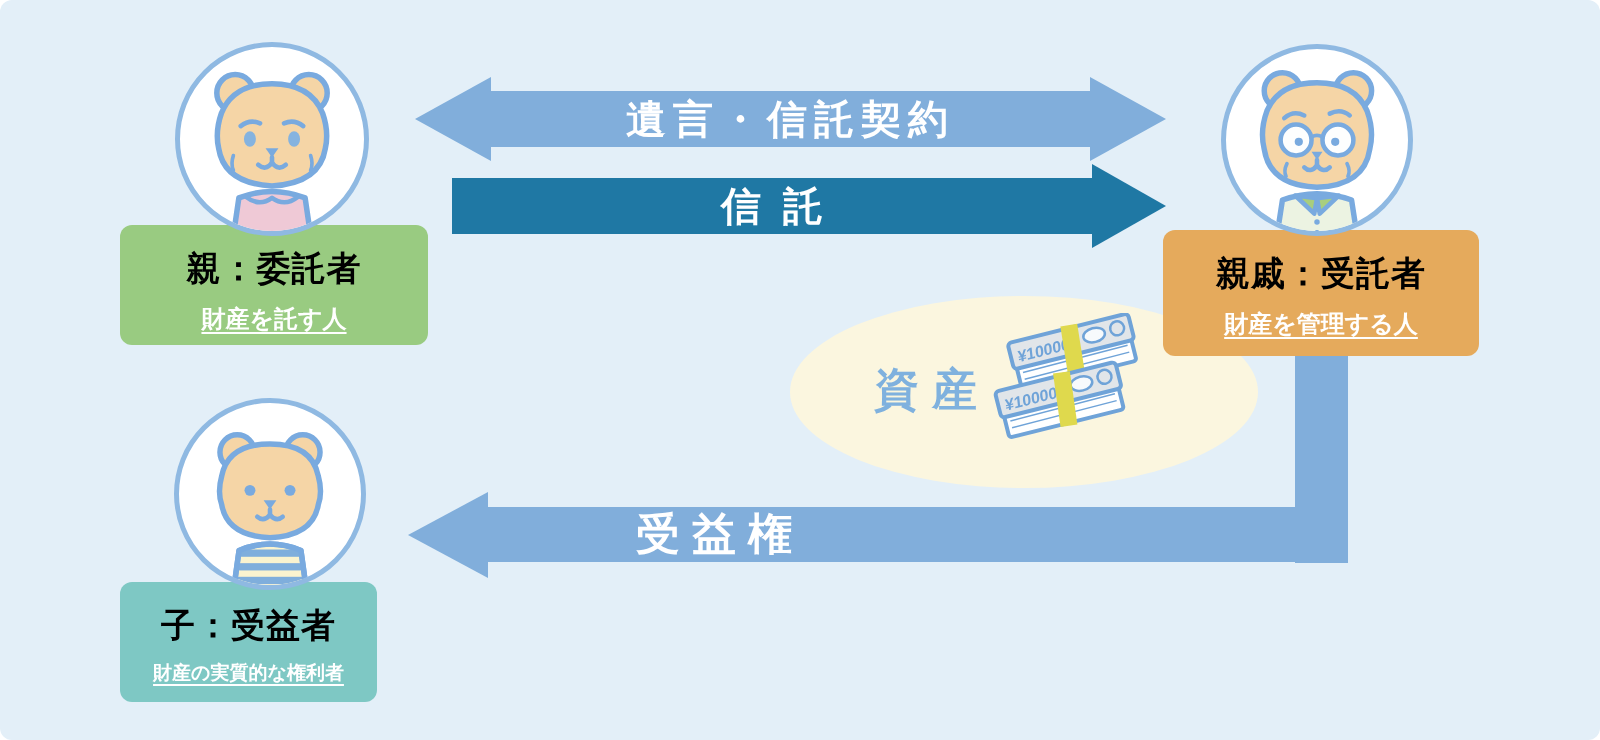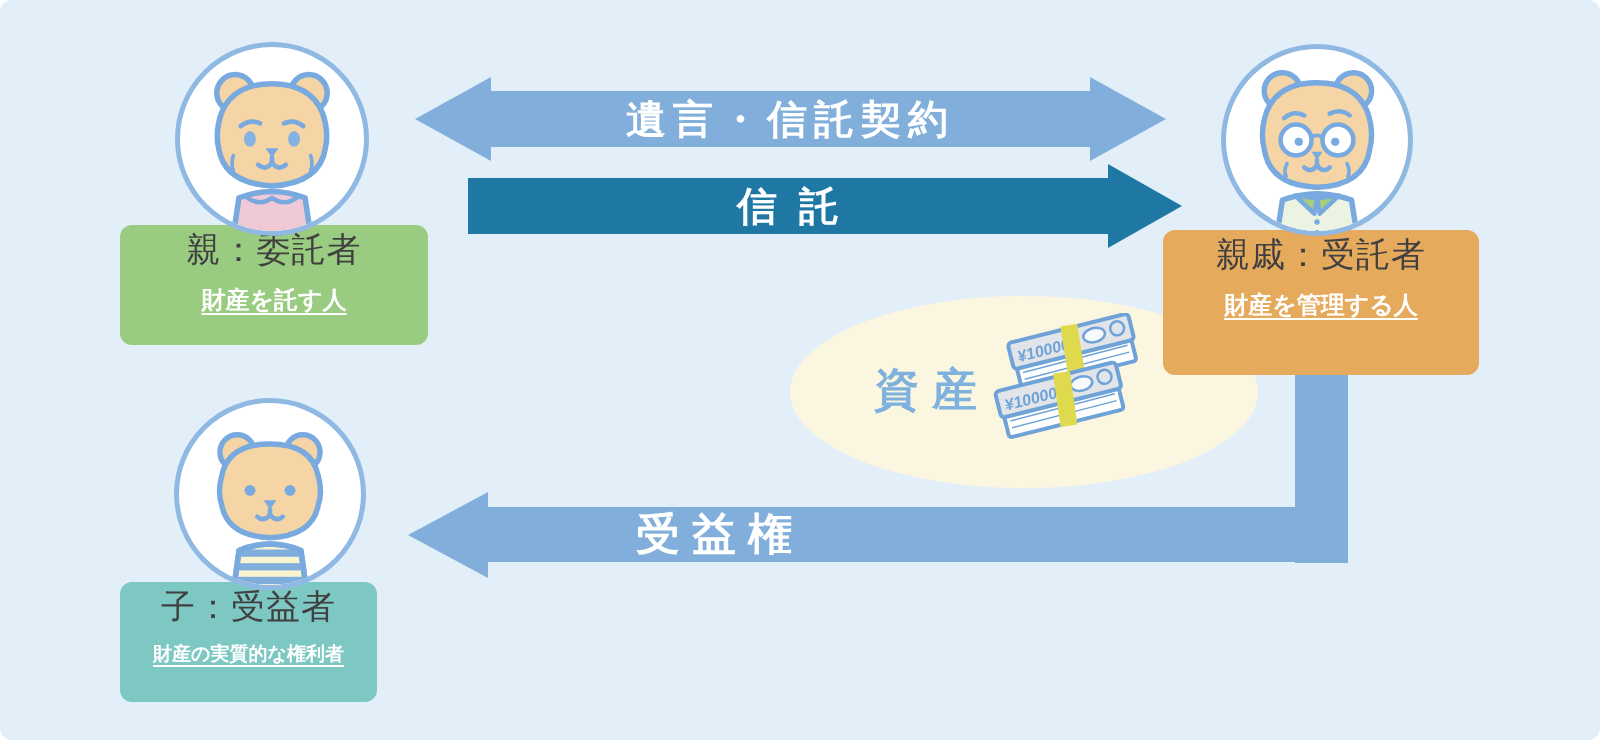--- a/index.html
+++ b/index.html
@@ -19,42 +19,42 @@
   .avatar-relative { left:1221px; top:44px; width:192px; height:192px; }
   .avatar-child    { left:174px; top:398px; width:192px; height:192px; }
 
   
   .role-box {
     position:absolute; border-radius:12px; z-index:4;
     display:flex; flex-direction:column; align-items:center; justify-content:flex-start;
     text-align:center;
   }
   .role-box .title {
-    margin-top:2px; font-size:34px; font-weight:normal; color:#404040; letter-spacing:1px;
+    margin-top:21px; font-size:34px; font-weight:bold; color:#000000; letter-spacing:1px;
   }
   .role-box .subtitle {
     margin-top:11px; font-size:24px; font-weight:bold; color:#ffffff;
     text-decoration:underline; text-decoration-thickness:2px; text-underline-offset:5px;
   }
   .box-settlor     { left:120px;  top:225px; width:308px; height:120px; background:#99CB81; }
-  .box-trustee     { left:1163px; top:230px; width:316px; height:145px; background:#E5AA5C; }
+  .box-trustee     { left:1163px; top:230px; width:316px; height:126px; background:#E5AA5C; }
   .box-beneficiary { left:120px;  top:582px; width:257px; height:120px; background:#7EC8C4; }
   .box-beneficiary .subtitle { font-size:19px; }
 
   
   .arrow-double { position:absolute; left:415px; top:77px; width:751px; height:84px; display:flex; z-index:3; }
   .arrow-double .head-left  { width:0; height:0; border-top:42px solid transparent; border-bottom:42px solid transparent; border-right:76px solid #81AEDB; }
   .arrow-double .head-right { width:0; height:0; border-top:42px solid transparent; border-bottom:42px solid transparent; border-left:76px solid #81AEDB; }
   .arrow-double .bar {
     flex:1; margin:14px 0; background:#81AEDB;
     display:flex; align-items:center; justify-content:center;
   }
   .arrow-label { color:#ffffff; font-weight:bold; font-size:40px; letter-spacing:7px; white-space:nowrap; }
 
-  .arrow-trust { position:absolute; left:468px; top:164px; width:714px; height:84px; display:flex; z-index:3; }
+  .arrow-trust { position:absolute; left:452px; top:164px; width:714px; height:84px; display:flex; z-index:3; }
   .arrow-trust .bar {
     flex:1; margin:14px 0; background:#1F78A4;
     display:flex; align-items:center; justify-content:center;
   }
   .arrow-trust .head-right { width:0; height:0; border-top:42px solid transparent; border-bottom:42px solid transparent; border-left:74px solid #1F78A4; }
   .arrow-trust .arrow-label { letter-spacing:22px; padding-left:22px; }
 
   .elbow-vbar { position:absolute; left:1295px; top:350px; width:53px; height:213px; background:#81AEDB; z-index:3; }
   .elbow-hbar { position:absolute; left:486px;  top:507px; width:862px; height:55px; background:#81AEDB; z-index:3; }
   .elbow-head { position:absolute; left:408px;  top:492px; width:0; height:0;

